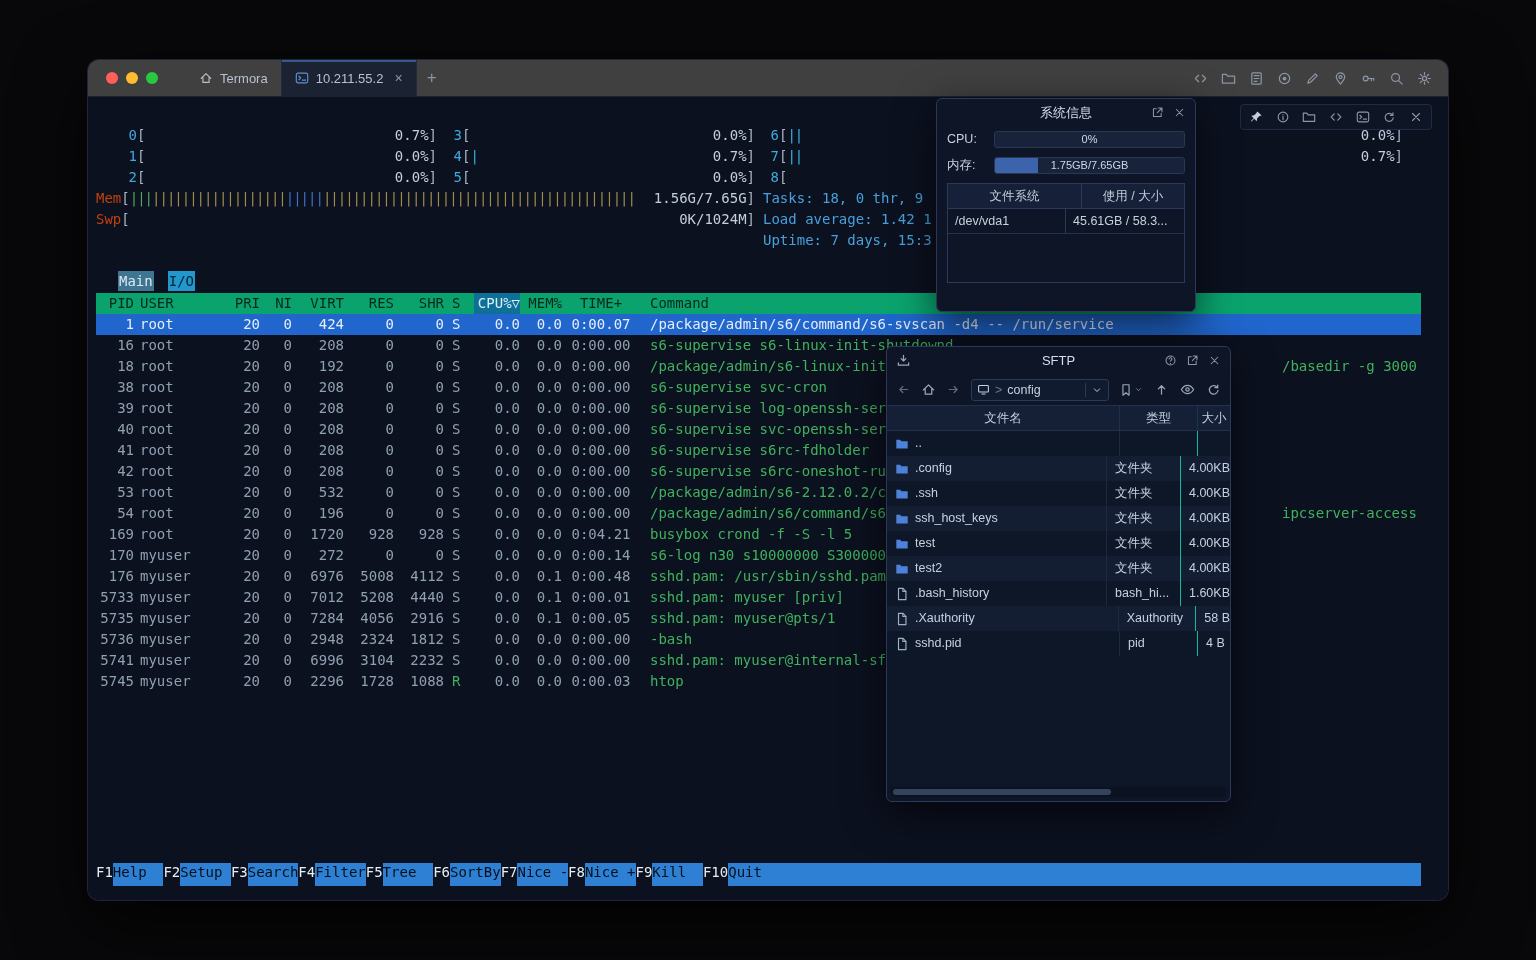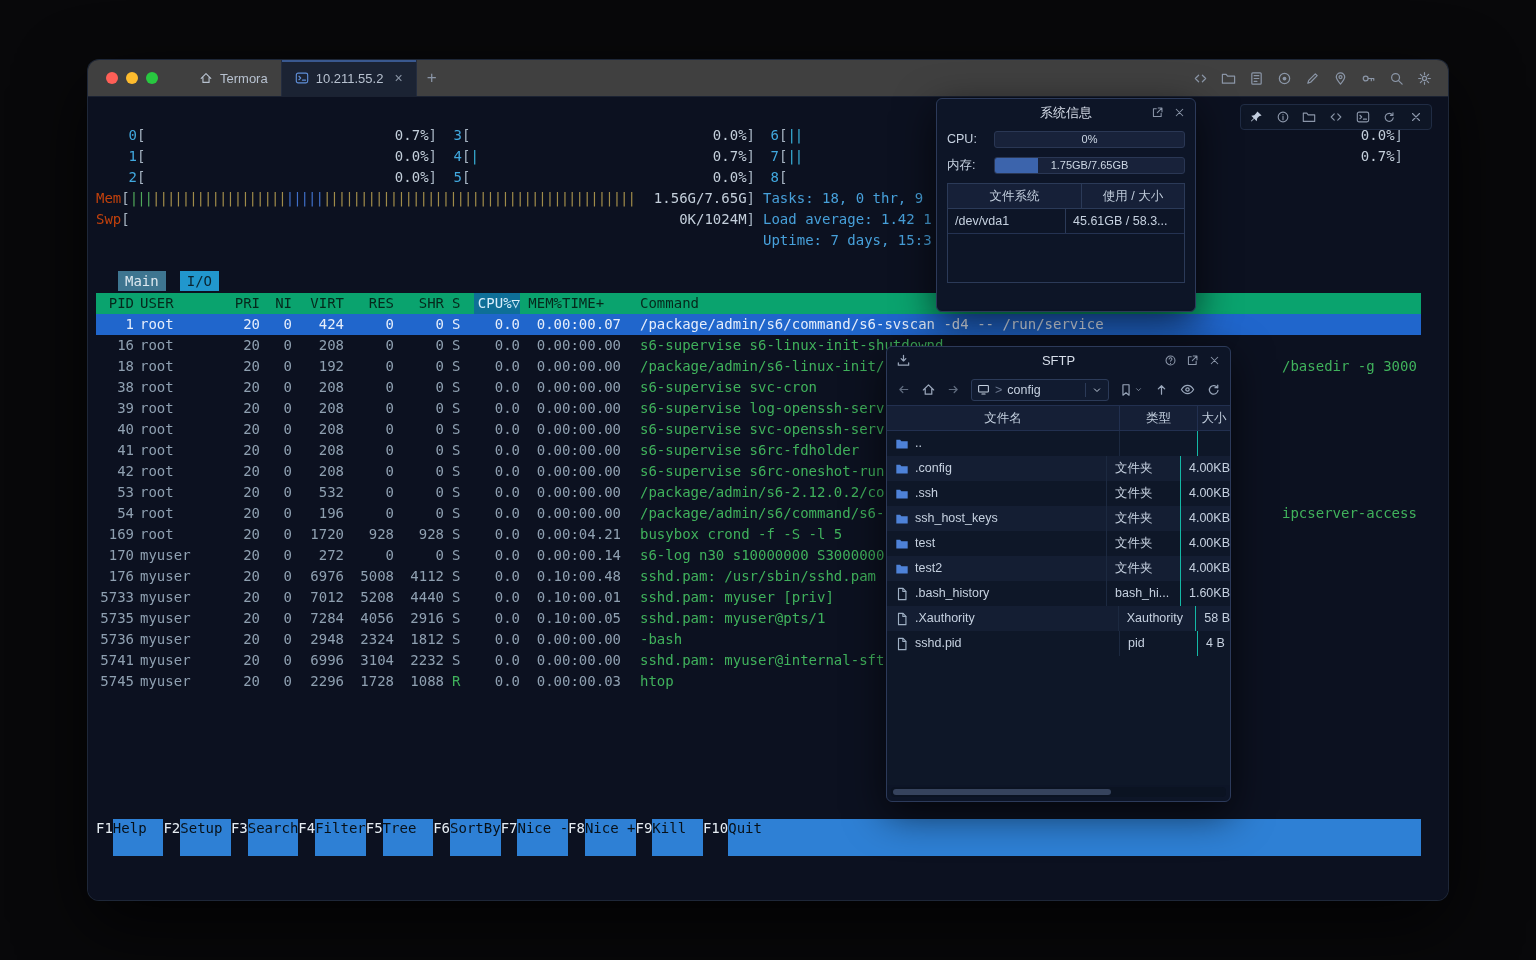--- a/index.html
+++ b/index.html
@@ -46,21 +46,21 @@
   .swpbar{left:8px;top:112px;width:659px;display:flex}
   .mlabel{color:#c2410c}
   .memtext{color:#c4cfdb}
   .barticks{overflow:hidden;white-space:nowrap;flex:0 1 auto;letter-spacing:-1px}
   .tline{color:#47a0da}
   .l-tasks{left:675px;top:91px}
   .l-load{left:675px;top:112px}
   .l-uptime{left:675px;top:133px}
 
   .scr-tabs{left:30px;top:174px;height:20px;display:flex;gap:14px;line-height:20px}
-  .scr-tab{padding:0 7px}
+  .scr-tab{padding:0 1px}
   .st-main{background:#3e7590;color:#dce7ee}
   .st-io{background:#2197cd;color:#0a2430}
 
   .phead{left:8px;top:196px;width:1325px;height:21px;line-height:21px;display:flex;
     background:#0aa36e;color:#06281c;white-space:pre}
   .phead .sortcol{background:#0e6f97;color:#d7eefb}
   .prows{left:8px;top:217px;width:1325px}
   .prow{display:flex;height:21px;line-height:21px;position:relative;white-space:pre}
   .prow.sel{background:#2066cc;color:#e6eefb}
   .green{color:#40b25c}
@@ -69,24 +69,24 @@
   .c-pid{width:38px;text-align:right}
   .c-user{width:84px;margin-left:6px}
   .c-pri{width:36px;text-align:right}
   .c-ni{width:32px;text-align:right}
   .c-virt{width:52px;text-align:right}
   .c-res{width:50px;text-align:right}
   .c-shr{width:50px;text-align:right}
   .c-s{width:22px;margin-left:8px}
   .c-cpu{width:46px;text-align:right}
   .c-mem{width:42px;text-align:right}
-  .c-time{width:78px;text-align:left}
-  .c-cmd{flex:1;overflow:hidden}
-
-  .fbar{left:8px;top:722px;width:1325px;height:37px;line-height:19px;display:flex}
+  .c-time{width:78px;text-align:center}
+  .c-cmd{margin-left:10px;flex:1;overflow:hidden}
+
+  .fbar{left:8px;top:766px;width:1325px;height:23px;line-height:19px;display:flex}
   .fk{color:#e6edf3;white-space:pre}
   .fl{background:#2e80d5;color:#071018;white-space:pre}
   .ffill{flex:1;background:#2e80d5}
 
   
   .panel{position:absolute;background:#0d1527;border:1px solid #2c3a5a;border-radius:6px;
     box-shadow:0 12px 40px rgba(0,0,0,.65);color:#c6d1e0;font-size:13px}
   .p-title{height:27px;position:relative;display:flex;align-items:center;justify-content:center;color:#d6dde9}
   .p-title-icons{position:absolute;right:9px;top:0;height:100%;display:flex;align-items:center;gap:9px;color:#8a95a8}
   .p-left{position:absolute;left:9px;top:0;height:100%;display:flex;align-items:center;color:#9aa7bb}

